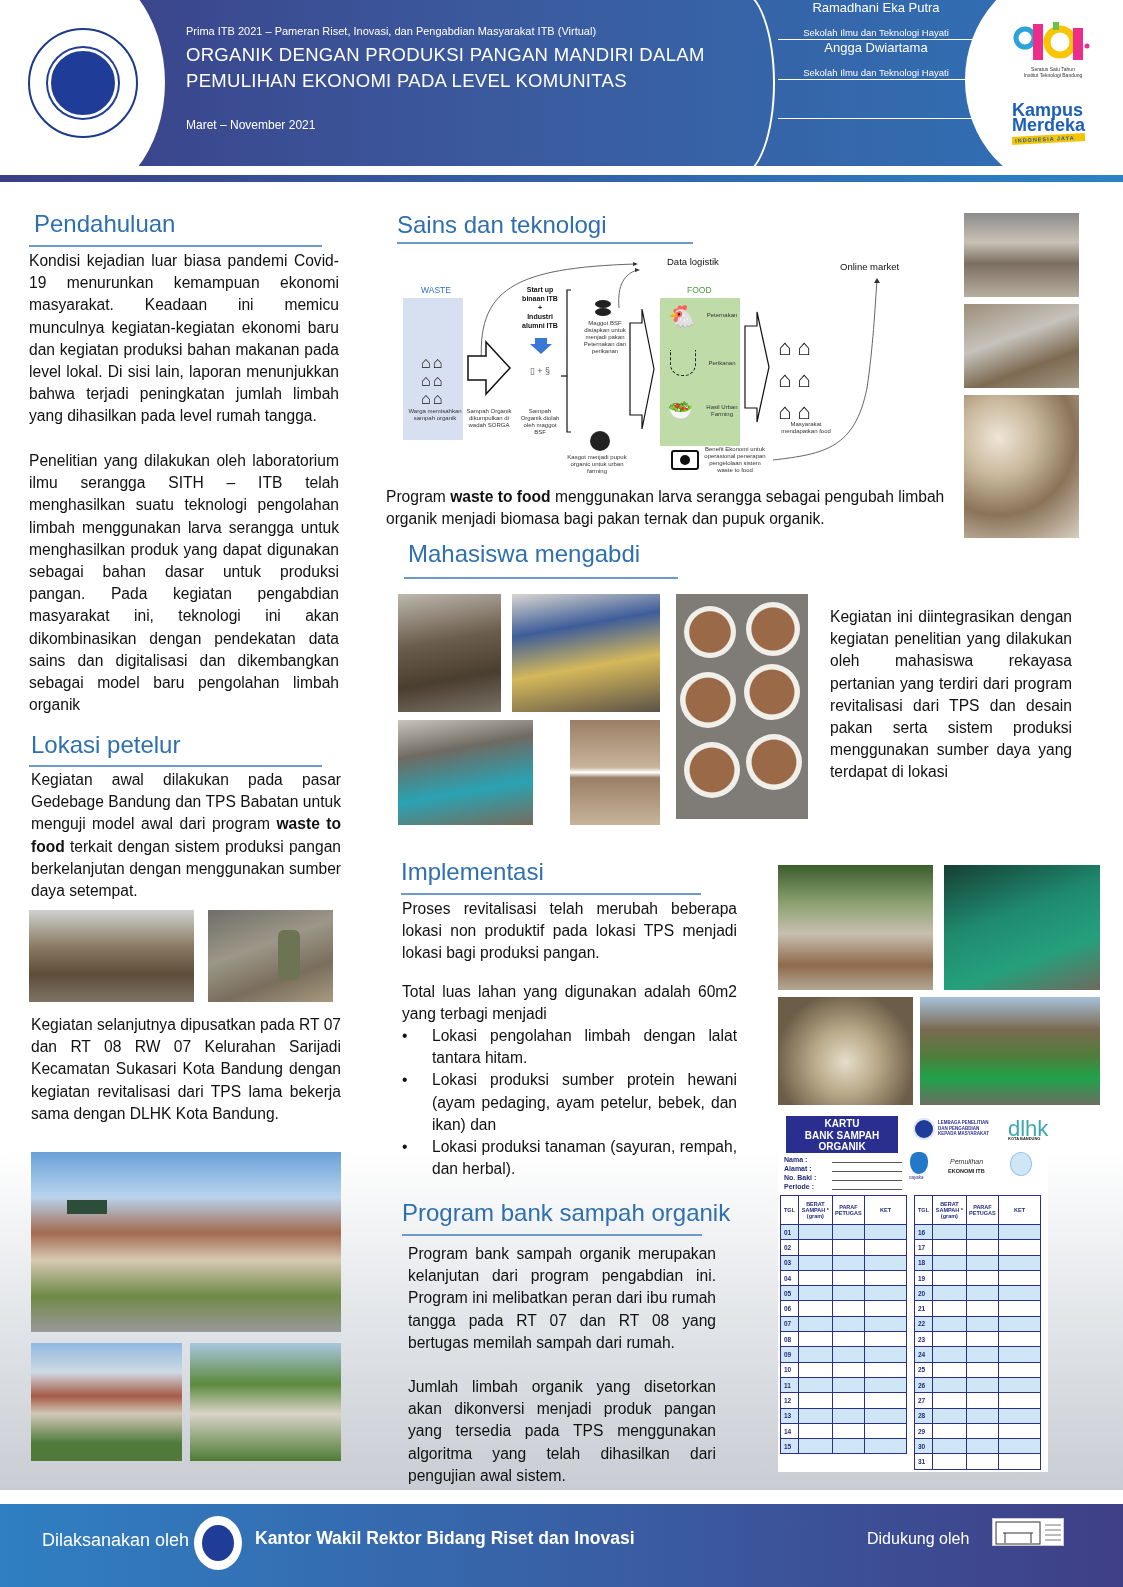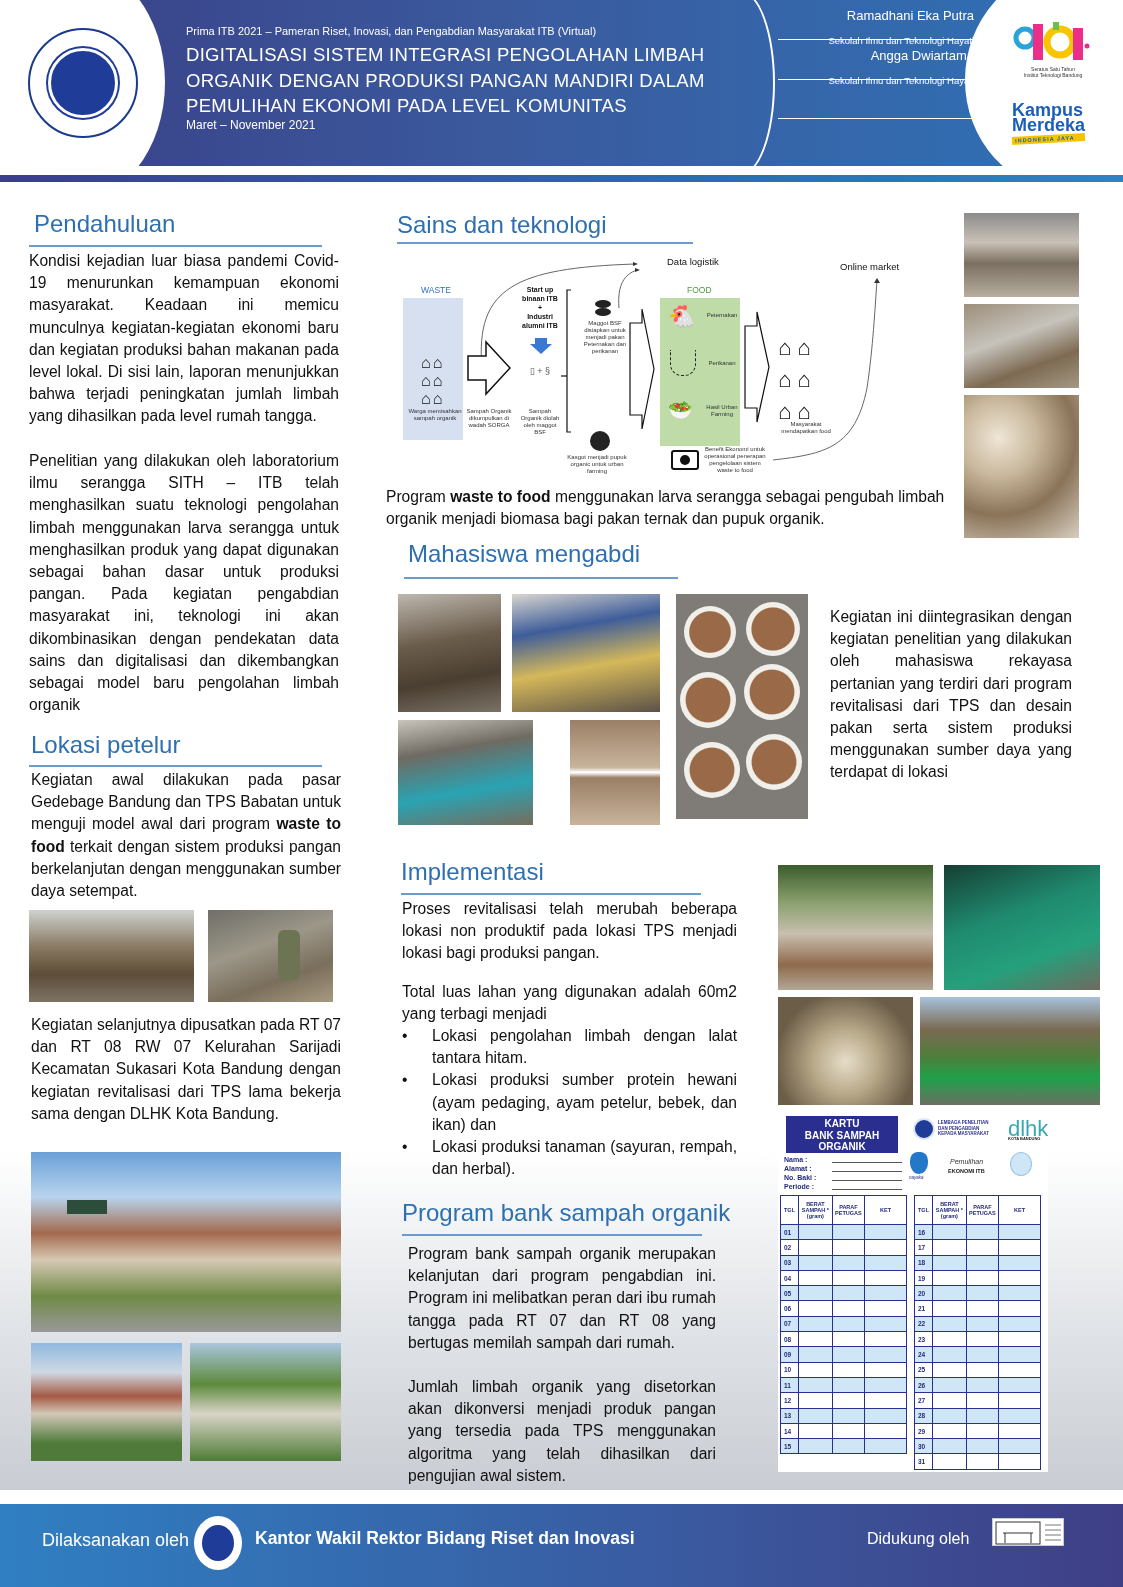--- a/index.html
+++ b/index.html
@@ -8,21 +8,21 @@
 
 .header{position:absolute;left:0;top:0;width:1123px;height:166px;background:linear-gradient(90deg,#3a3f86 0%,#3b5a9e 45%,#2f72b6 100%)}
 .hdr-left-circle{position:absolute;left:-30px;top:-40px;width:195px;height:245px;background:#fff;border-radius:0 50% 50% 0/0 50% 50% 0}
 .itb-logo{position:absolute;left:28px;top:28px;width:110px;height:110px;border-radius:50%;border:2px solid #1a3a8c;background:#fff;display:flex;align-items:center;justify-content:center}
 .itb-logo .inner{width:70px;height:70px;border-radius:50%;background:#1f3c99;border:3px solid #fff;box-shadow:0 0 0 2px #1f3c99}
 .hdr-meta{position:absolute;left:186px;top:25px;color:#fff;font-size:11px}
 .hdr-title{position:absolute;left:186px;top:42px;color:#fff;font-size:18.5px;line-height:25.5px;letter-spacing:0.3px;width:560px}
 .hdr-date{position:absolute;left:186px;top:118px;color:#fff;font-size:12px}
 .hdr-divider-arc{position:absolute;left:705px;top:-10px;width:70px;height:186px;border:2px solid #fff;border-left:none;border-radius:0 50% 50% 0/0 50% 50% 0}
 .authors{position:absolute;left:778px;top:0;width:196px}
-.author{height:40px;border-bottom:1.5px solid #fff;text-align:right;color:#fff;padding-top:8px}
+.author{height:40px;border-bottom:1.5px solid #fff;text-align:center;color:#fff;padding-top:0}
 .author .n{font-size:13px}
 .author .a{font-size:9.5px;margin-top:12px}
 .author.empty{height:39px}
 .hdr-right-circle{position:absolute;left:965px;top:-30px;width:200px;height:220px;background:#fff;border-radius:50% 0 0 50%/50% 0 0 50%}
 .logo-100{position:absolute;left:1013px;top:18px;width:80px;height:58px}
 .logo-100 .cap{position:absolute;left:0;top:48px;width:80px;font-size:5px;text-align:center;color:#333;line-height:6px}
 .km{position:absolute;left:1012px;top:103px;color:#1b5fb8;font-weight:bold;font-size:18px;line-height:15px;font-family:"Liberation Sans",sans-serif}
 .km .bar{display:block;margin-top:2px;background:#f5c400;color:#1b5fb8;font-size:5.5px;line-height:8px;padding:0 3px;letter-spacing:1px;transform:rotate(-3deg)}
 .stripe{position:absolute;left:0;top:175px;width:1123px;height:7px;background:linear-gradient(90deg,#3a3f86,#2a83c8)}
 
@@ -62,21 +62,20 @@
 
 <div class="bgfade"></div>
 
 <div class="header">
   <div class="hdr-left-circle"></div>
   <div class="itb-logo">
     <div class="inner"></div>
   </div>
   <div class="hdr-meta">Prima ITB 2021 – Pameran Riset, Inovasi, dan Pengabdian Masyarakat ITB (Virtual)</div>
   <div class="hdr-title">
-    <div>DIGITALISASI SISTEM INTEGRASI PENGOLAHAN LIMBAH</div>
     <div>ORGANIK  DENGAN PRODUKSI PANGAN MANDIRI DALAM</div>
     <div>PEMULIHAN EKONOMI PADA LEVEL KOMUNITAS</div>
   </div>
   <div class="hdr-date">Maret – November  2021</div>
   <div class="hdr-divider-arc"></div>
   <div class="authors">
     <div class="author">
       <div class="n">Ramadhani Eka Putra</div>
       <div class="a">Sekolah Ilmu dan Teknologi Hayati</div>
     </div>

